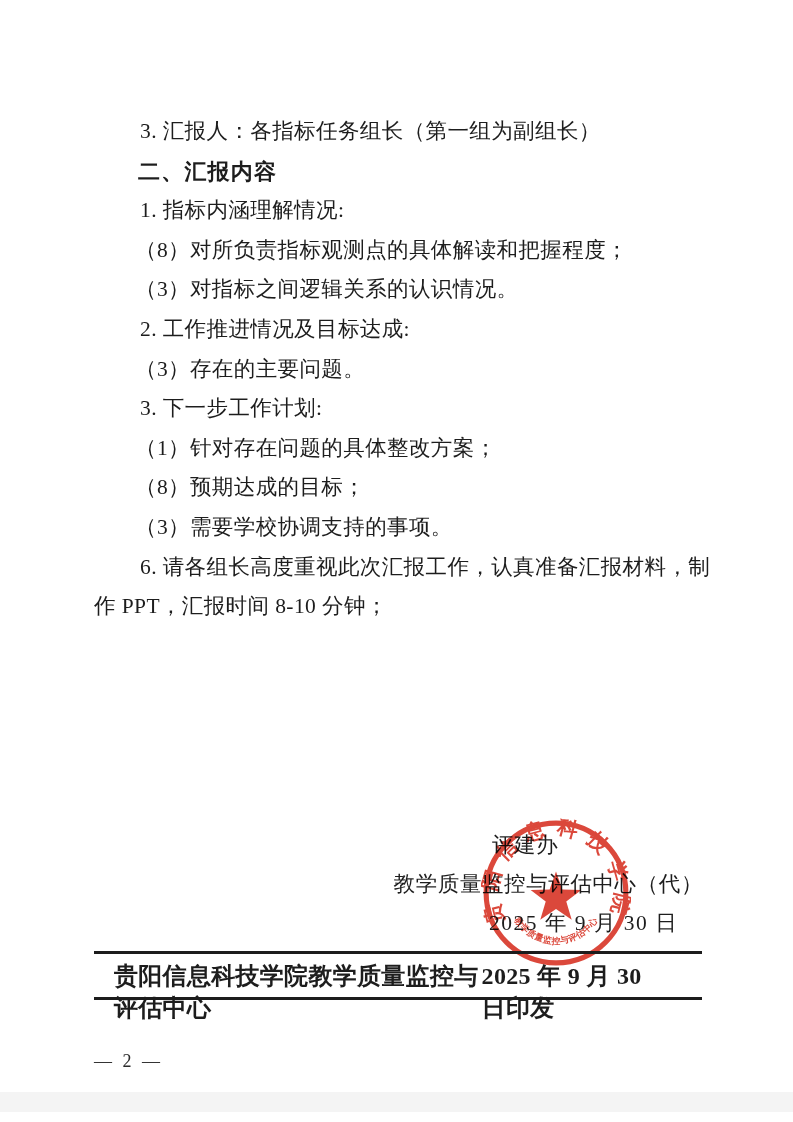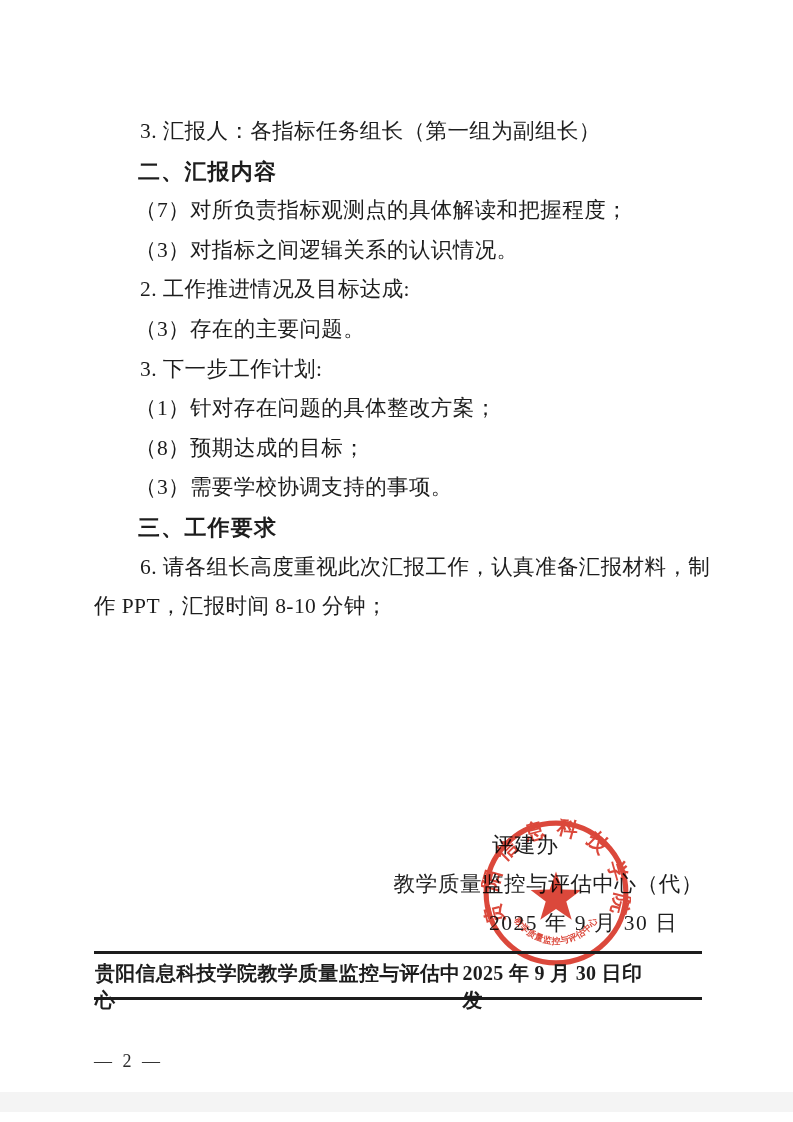--- a/index.html
+++ b/index.html
@@ -27,47 +27,47 @@
   .sig-date   { left:489px; top:884px; letter-spacing:1.5px; }
   .stamp {
     position:absolute; left:481px; top:794px; width:150px; height:150px;
     mix-blend-mode:multiply; opacity:0.92; pointer-events:none;
   }
   .stamp text { font-family:"Liberation Sans","DejaVu Sans",sans-serif; font-weight:bold; }
   .rule { position:absolute; left:94px; width:608px; height:2.5px; background:#1c1c1c; }
   .rule-top { top:927px; }
   .rule-bottom { top:973px; }
   .footer-row {
-    position:absolute; left:77px; top:936px; width:608px; box-sizing:border-box;
+    position:absolute; left:96px; top:936px; width:608px; box-sizing:border-box;
     display:flex; justify-content:space-between; align-items:center;
-    padding:0 32px 0 18px; font-size:20px; font-weight:bold; letter-spacing:0.3px;
+    padding:0 32px 0 18px; font-size:24px; font-weight:bold; letter-spacing:0.3px;
   }
   .page-number {
     position:absolute; left:94px; top:1027px;
     font-size:18px; letter-spacing:3px; color:#2b2b2b;
   }
   .scan-band { position:absolute; left:0; top:1068px; width:793px; height:20px; background:#f4f4f4; }
 </style>
 </head>
 <body>
 
 <div class="page">
 
   <div class="content">
     <div class="line indent-num">3. 汇报人：各指标任务组长（第一组为副组长）</div>
     <div class="line heading">二、汇报内容</div>
-    <div class="line indent-sub">（7）对所负责指标观测点的具体解读和把握程度；</div>
+    <div class="line indent-num">1. 指标内涵理解情况:</div>
+    <div class="line indent-sub">（8）对所负责指标观测点的具体解读和把握程度；</div>
     <div class="line indent-sub">（3）对指标之间逻辑关系的认识情况。</div>
     <div class="line indent-num">2. 工作推进情况及目标达成:</div>
     <div class="line indent-sub">（3）存在的主要问题。</div>
     <div class="line indent-num">3. 下一步工作计划:</div>
     <div class="line indent-sub">（1）针对存在问题的具体整改方案；</div>
     <div class="line indent-sub">（8）预期达成的目标；</div>
     <div class="line indent-sub">（3）需要学校协调支持的事项。</div>
-    <div class="line heading">三、工作要求</div>
     <div class="line indent-num">6. 请各组长高度重视此次汇报工作，认真准备汇报材料，制</div>
     <div class="line">作 PPT，汇报时间 8-10 分钟；</div>
   </div>
 
   <div class="sig-line sig-office">评建办</div>
   <div class="sig-line sig-dept">教学质量监控与评估中心（代）</div>
   <div class="sig-line sig-date">2025 年 9 月 30 日</div>
 
   <svg class="stamp" viewBox="0 0 146 146" aria-hidden="true">
     <circle cx="73" cy="73" r="68" fill="none" stroke-width="5" stroke="#d8382a"></circle>

